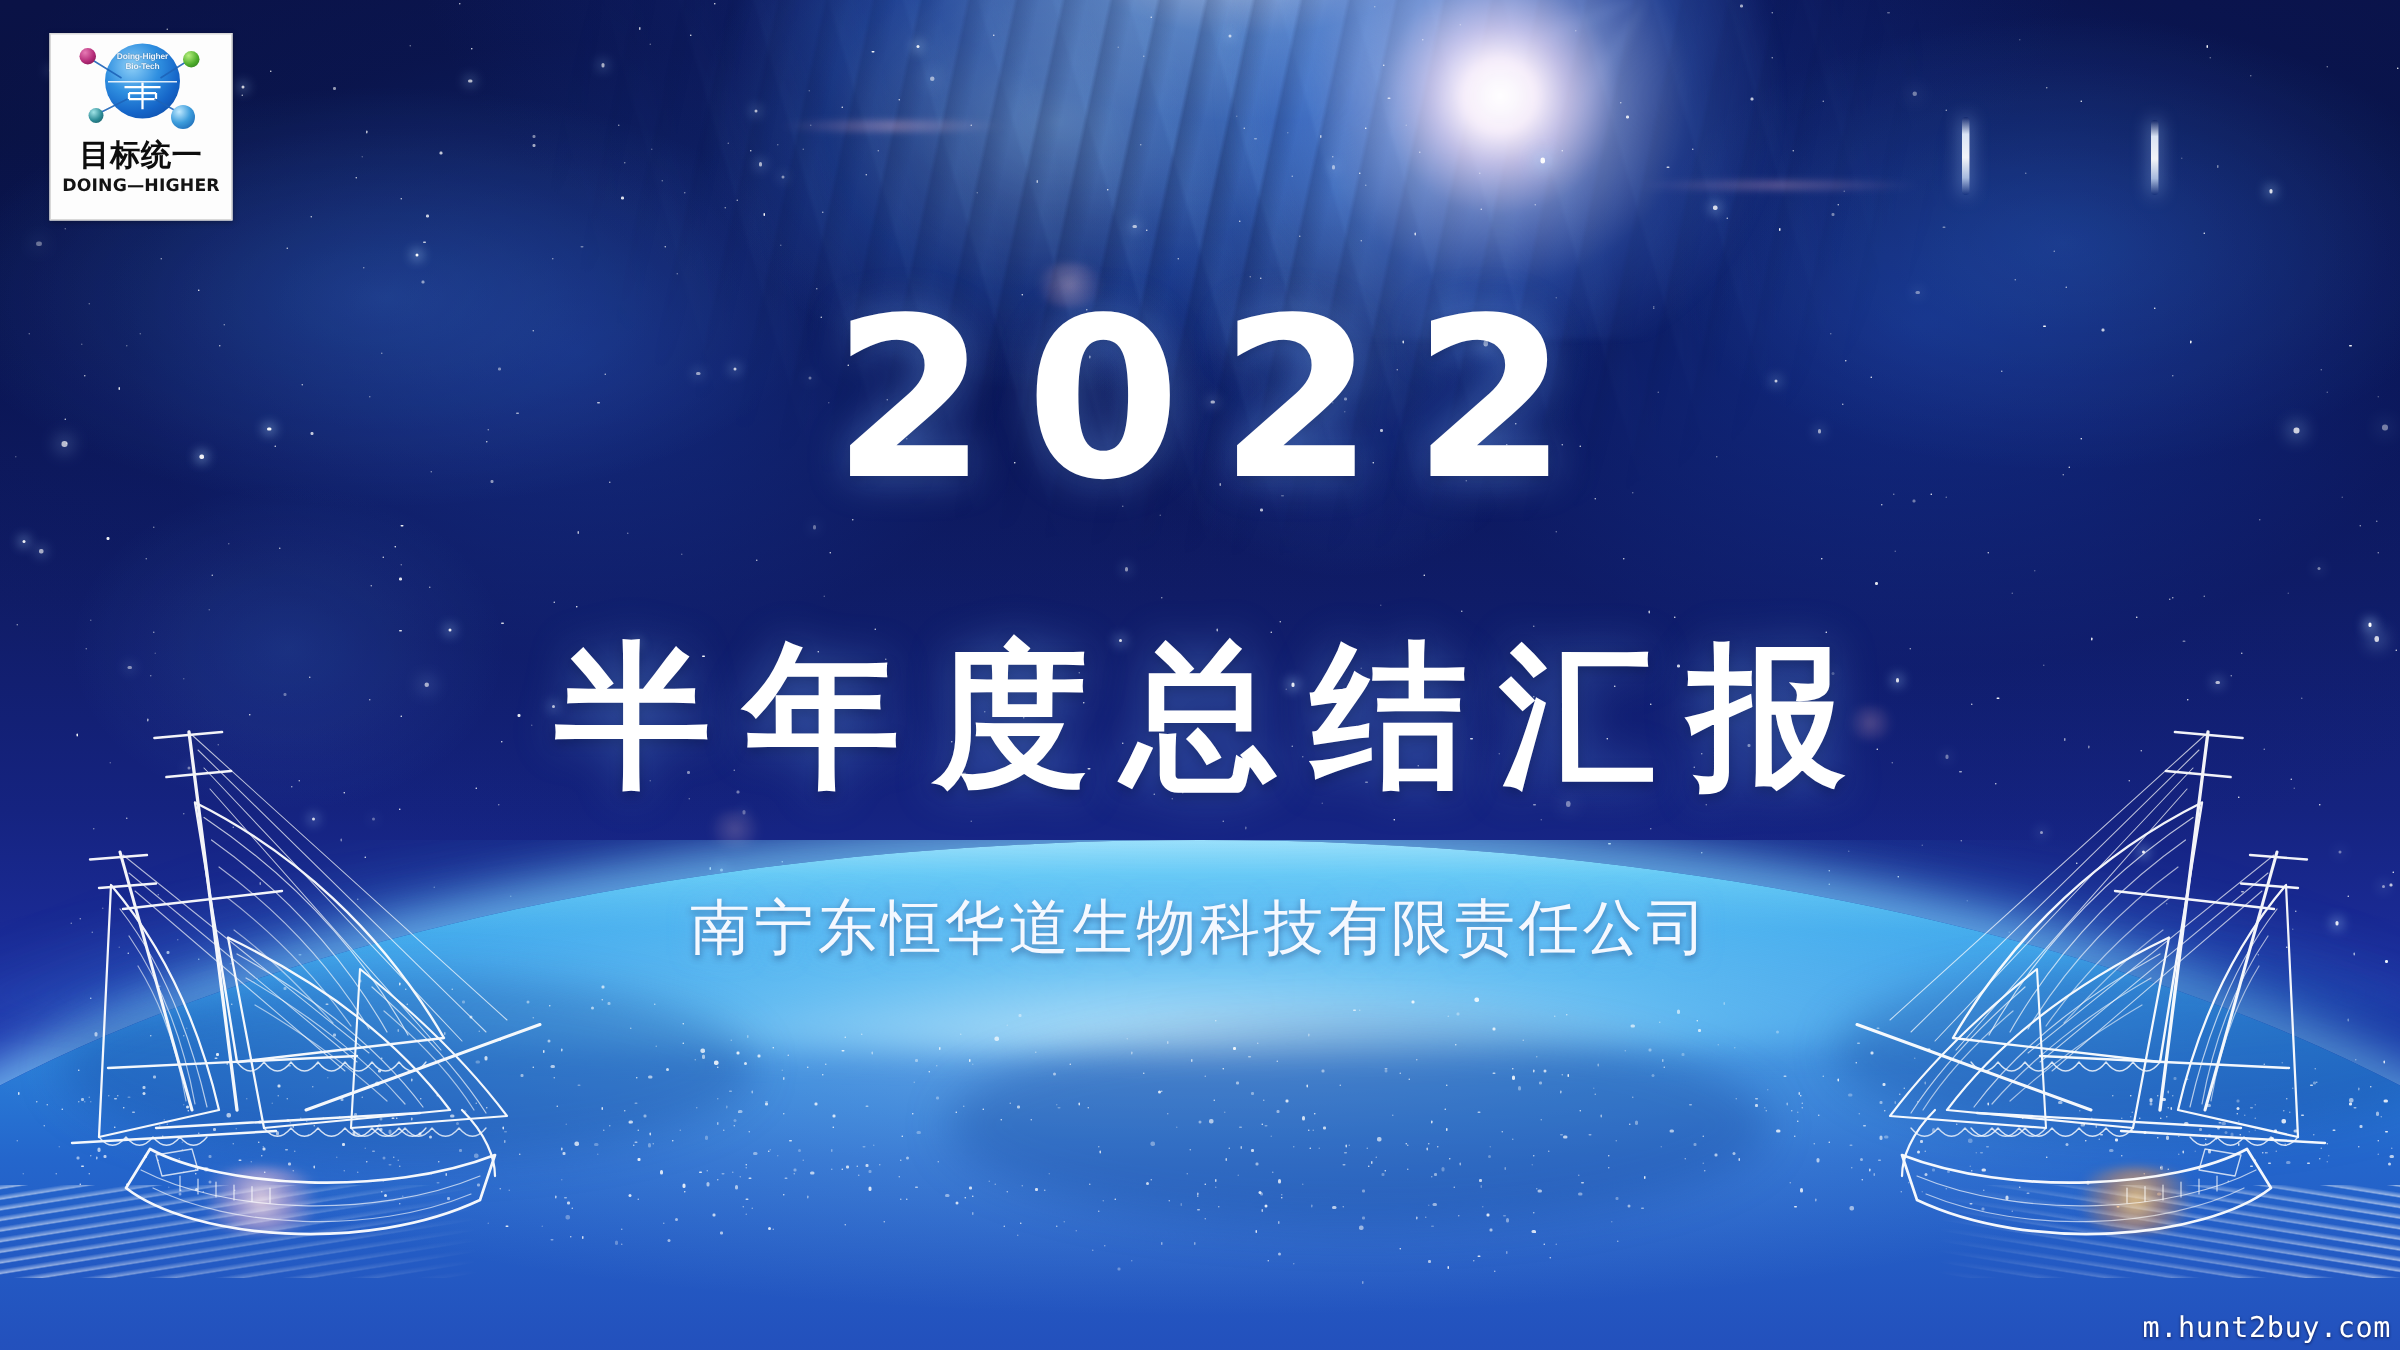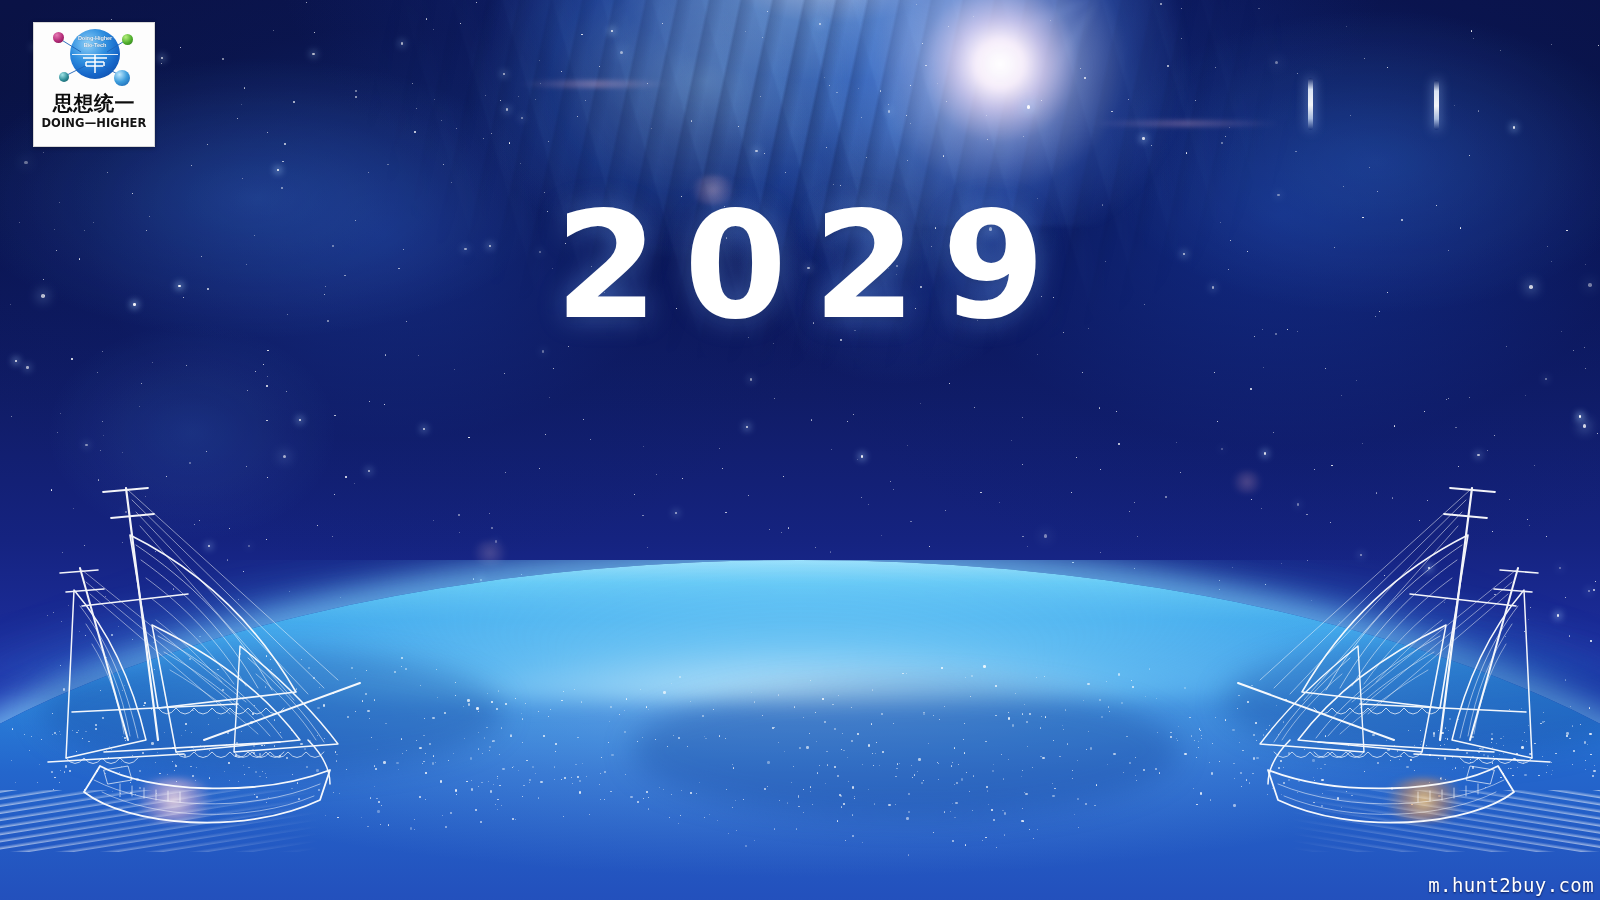--- a/index.html
+++ b/index.html
@@ -1841,20 +1841,22 @@
       <svg style="position:absolute;left:0;top:0;width:86px;height:66px;" viewBox="0 0 86 66">
         <g stroke="#1d63b8" stroke-width="1" fill="none" opacity="0.9">
           <path d="M9 13 L30 26 M75 14 L56 26 M14 50 L34 40 M70 50 L52 40"></path>
         </g>
       </svg>
       <div class="node n1"></div>
       <div class="node n2"></div>
       <div class="node n3"></div>
       <div class="node n4"></div>
     </div>
-    <div class="logo-cn">思想统一</div>
+    <div class="logo-cn">目标统一</div>
     <div class="logo-sub">DOING—HIGHER</div>
   </div>
 
-  <div class="year">2029</div>
+  <div class="year">2022</div>
+  <div class="title">半年度总结汇报</div>
+  <div class="company">南宁东恒华道生物科技有限责任公司</div>
 
   <div class="watermark">m.hunt2buy.com</div>
 </div>
 
 </body></html>

